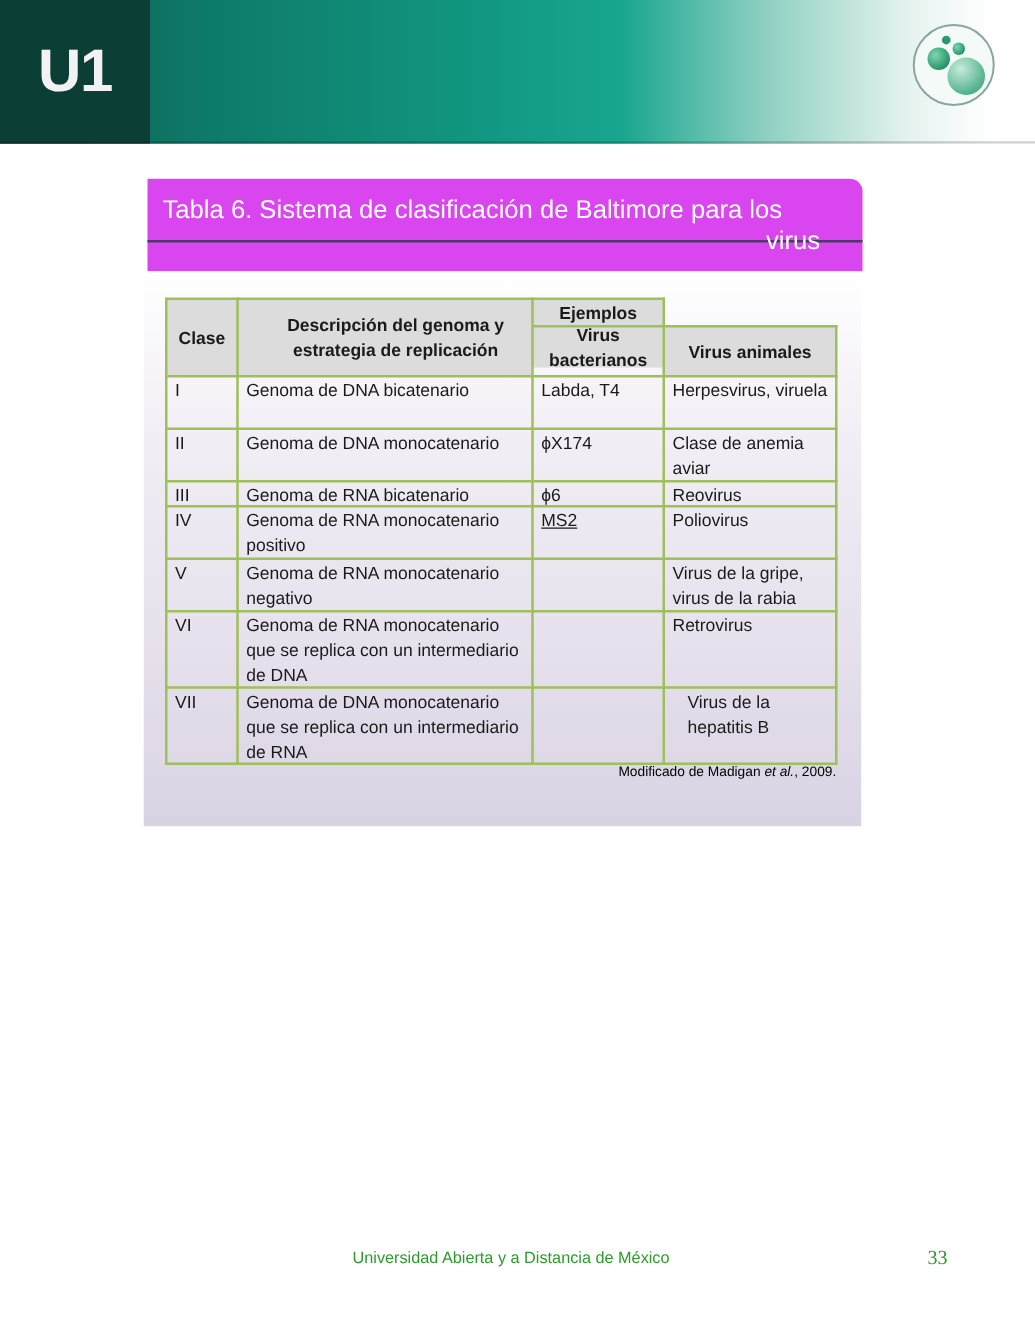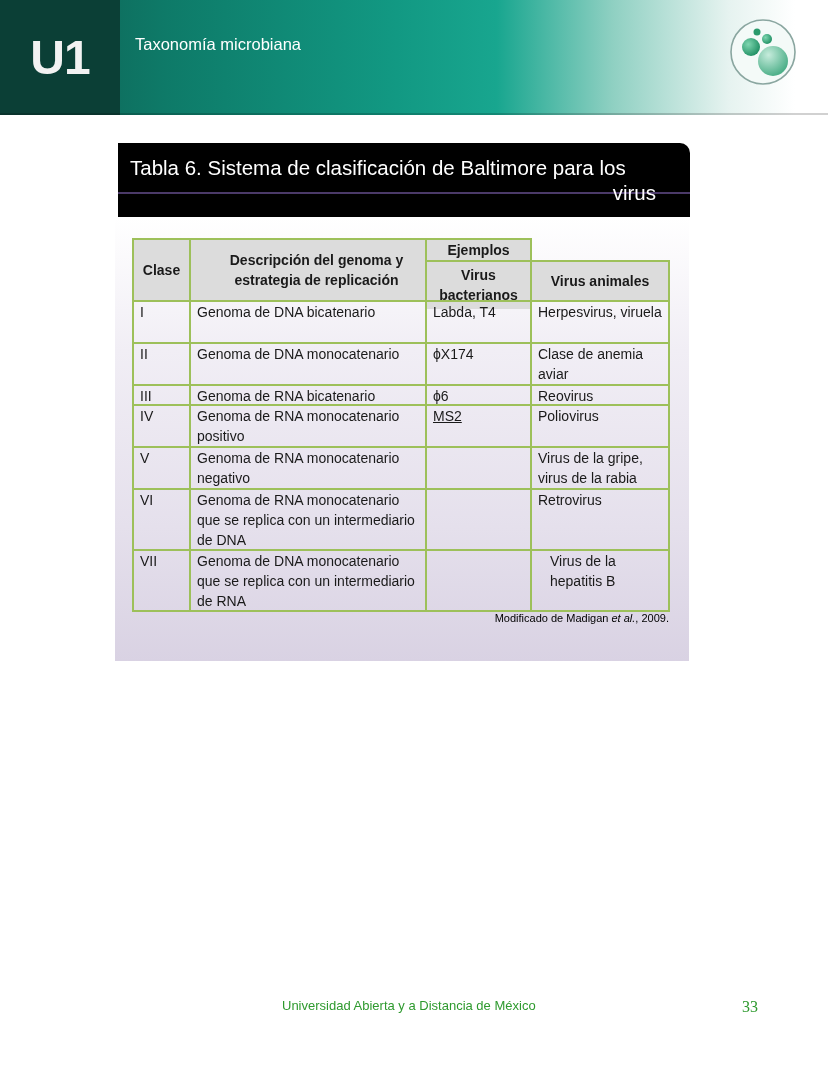--- a/index.html
+++ b/index.html
@@ -26,21 +26,21 @@
   .header .course-title { font-size: 19.5px; line-height: 24px; }
   .header .subtitle { font-size: 16.5px; line-height: 20px; }
   .header .bottom-line { position:absolute; left:0; bottom:0; width:100%; height:2px; background: rgba(0,0,0,0.18); }
   .logo { position: absolute; left: 729px; top: 18px; width: 68px; height: 68px; }
 
   .panel {
     position: absolute; left: 115px; top: 143px; width: 574px; height: 518px;
   }
   .panel-title {
     position: absolute; left: 3px; top: 0; width: 572px; height: 74px;
-    background: #000000; border-top-right-radius: 10px;
+    background: #d946ef; border-top-right-radius: 10px;
   }
   .panel-title .rule {
     position: absolute; left: 0; top: 49px; width: 100%; height: 2px; background: #4b3a69;
   }
   .panel-title .t1 {
     position: absolute; left: 12px; top: 13px; color: #ffffff; font-size: 20.5px; white-space: nowrap;
   }
   .panel-title .t2 {
     position: absolute; right: 34px; top: 38px; color: #ffffff; font-size: 20.5px;
   }
@@ -70,21 +70,20 @@
     font-family: "Liberation Serif", serif;
   }
 </style>
 </head>
 <body>
 
 <div class="header">
   <div class="unit-block"></div>
   <div class="unit-label">U1</div>
   <div class="titles">
-    <div class="subtitle">Taxonomía microbiana</div>
   </div>
   <div class="bottom-line"></div>
 </div>
 <svg class="logo" viewBox="0 0 68 68">
   <defs>
     <radialGradient id="gA" cx="35%" cy="35%" r="70%">
       <stop offset="0%" stop-color="#7fd6b0"></stop>
         <stop offset="100%" stop-color="#1f8f63"></stop>
     </radialGradient>
     <radialGradient id="gB" cx="35%" cy="30%" r="70%">
@@ -106,21 +105,21 @@
     <div class="t2">virus</div>
   </div>
   <div class="panel-body"></div>
 </div>
 
 <div>
 
   <div class="cell hcell" style="left:133px;top:239px;width:57px;height:62px;">Clase</div>
   <div class="cell hcell" style="left:190px;top:239px;width:236px;height:62px;padding-left:24px;">Descripción del genoma y estrategia de replicación</div>
   <div class="cell hcell" style="left:426px;top:239px;width:105px;height:22px;">Ejemplos</div>
-  <div class="cell hcell" style="left:426px;top:261px;width:105px;height:48px;">Virus bacterianos</div>
+  <div class="cell hcell" style="left:426px;top:261px;width:105px;height:33px;">Virus bacterianos</div>
   <div class="cell hcell" style="left:531px;top:261px;width:138px;height:40px;">Virus animales</div>
 
   <div class="cell" style="left:133px;top:301px;width:57px;">I</div>
   <div class="cell" style="left:190px;top:301px;width:236px;">Genoma de DNA bicatenario</div>
   <div class="cell" style="left:426px;top:301px;width:105px;">Labda, T4</div>
   <div class="cell" style="left:531px;top:301px;width:138px;">Herpesvirus, viruela</div>
 
   <div class="cell" style="left:133px;top:343px;width:40px;">II</div>
   <div class="cell" style="left:190px;top:343px;width:236px;">Genoma de DNA monocatenario</div>
   <div class="cell" style="left:426px;top:343px;width:105px;">ϕX174</div>

